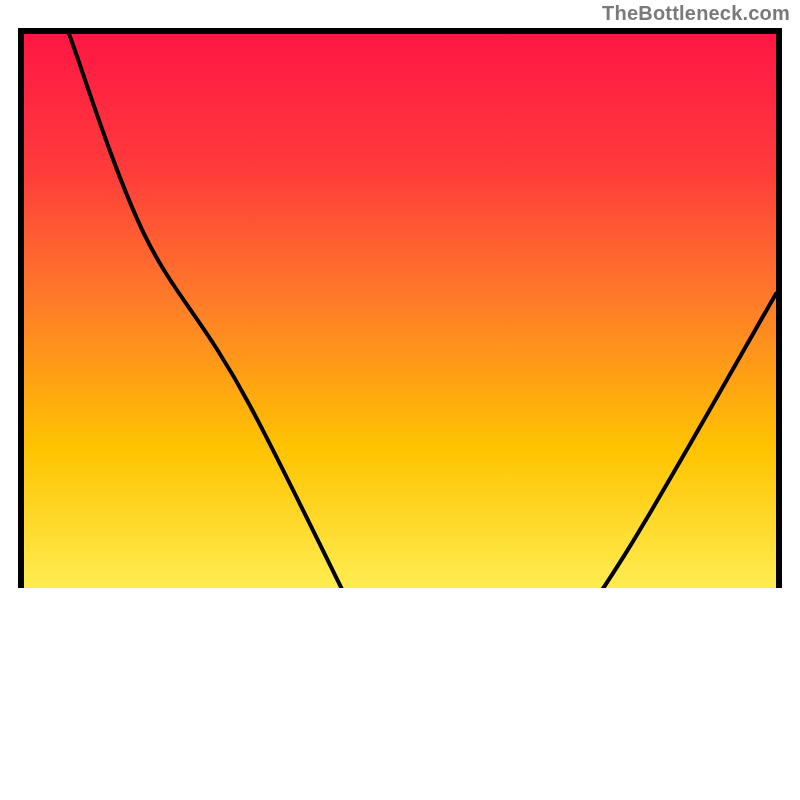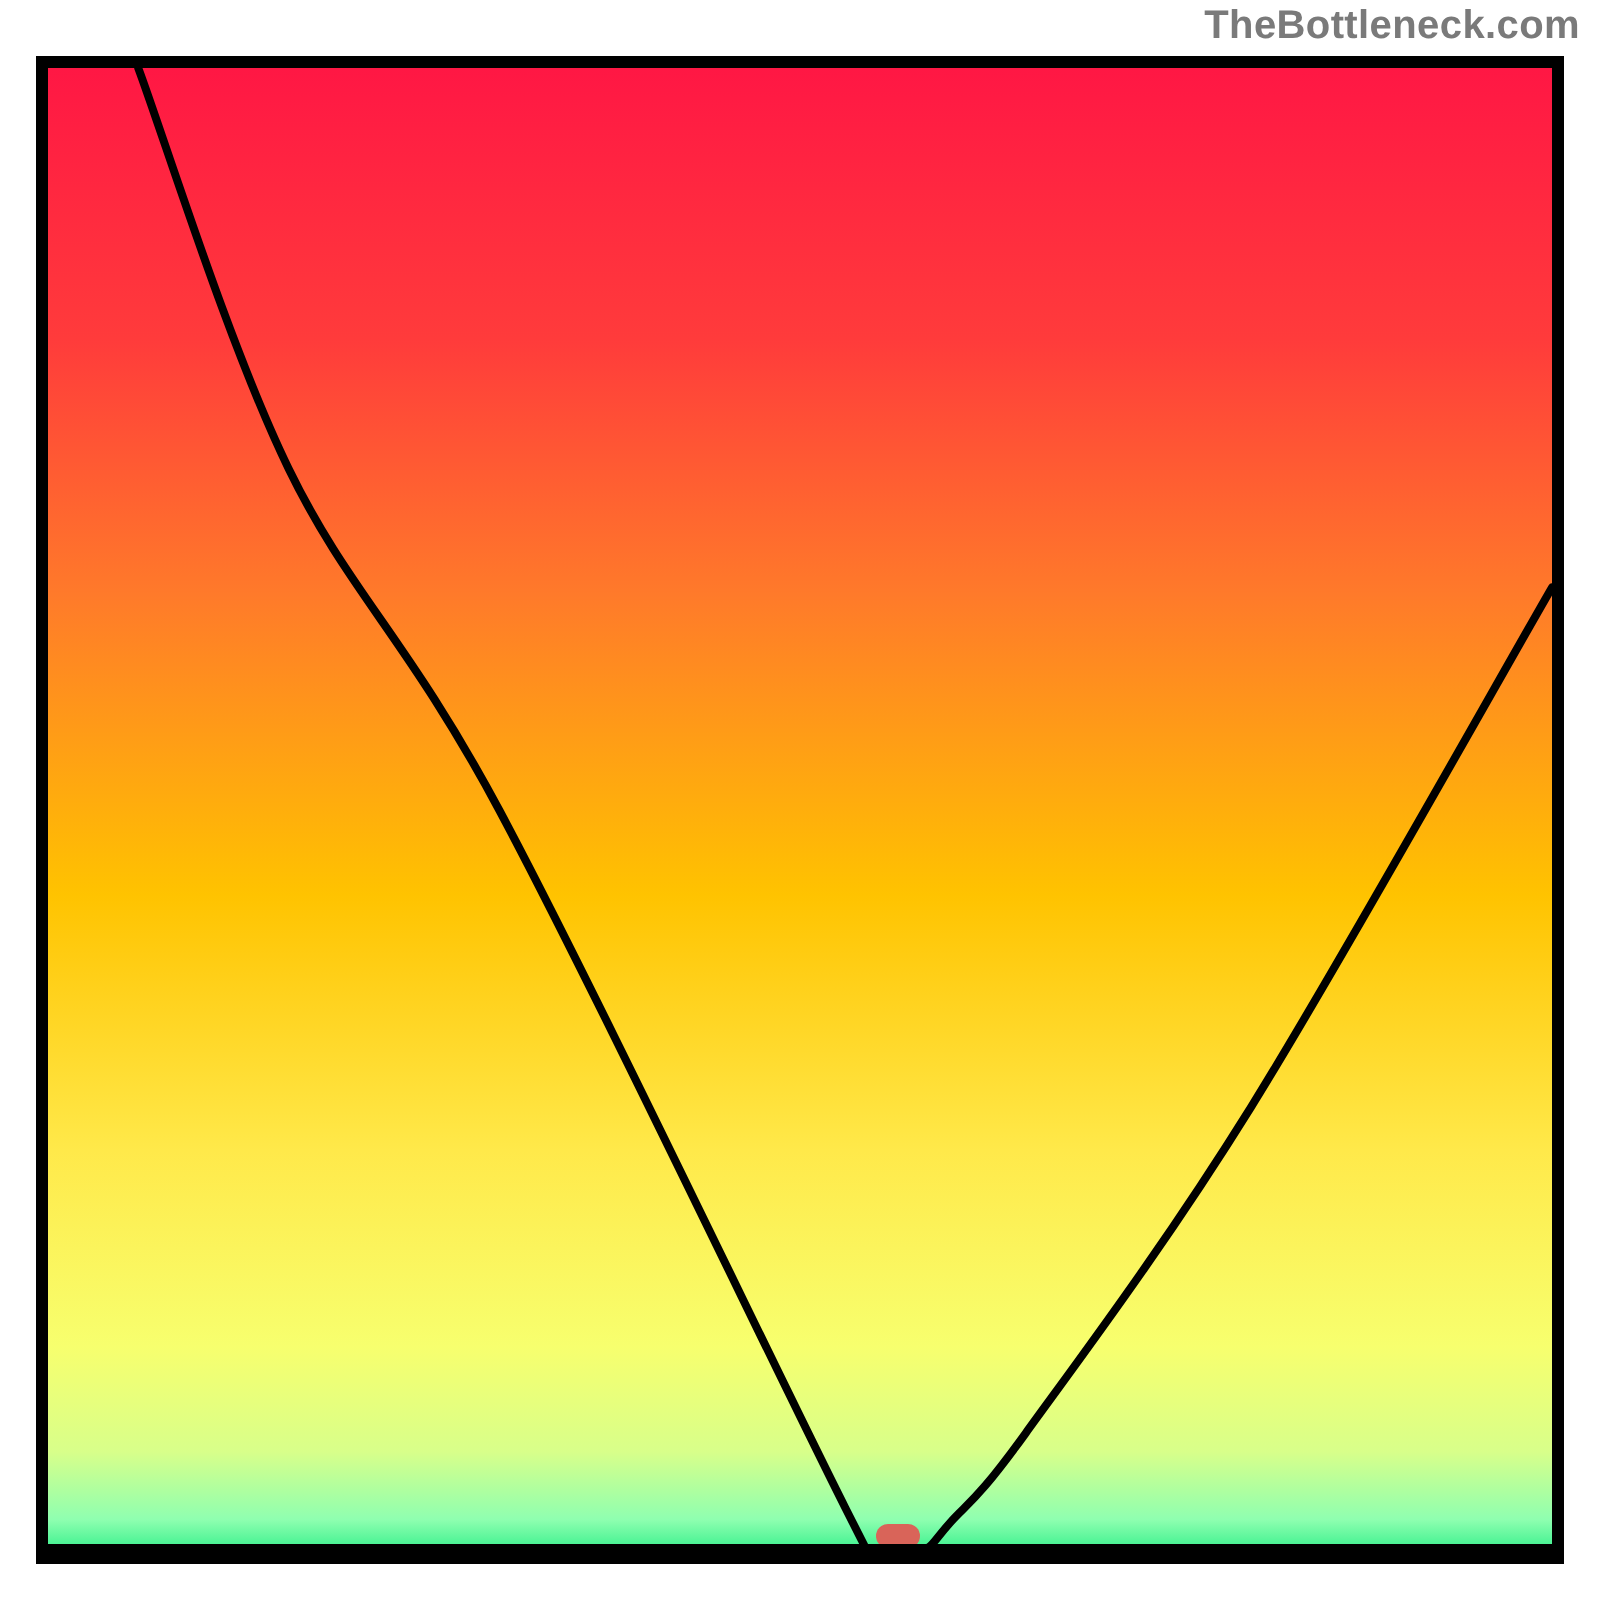--- a/index.html
+++ b/index.html
@@ -3,21 +3,21 @@
 <meta charset="utf-8">
 <style>
   body {
     margin: 0;
     padding: 0;
     background: #ffffff;
     font-family: Arial, Helvetica, sans-serif;
   }
   .container {
     width: 800px;
-    height: 800px;
+    height: 588px;
     position: relative;
   }
   .watermark {
     position: absolute;
     top: 2px;
     right: 10px;
     font-size: 20px;
     font-weight: 600;
     color: #7a7a7a;
     letter-spacing: 0.2px;

